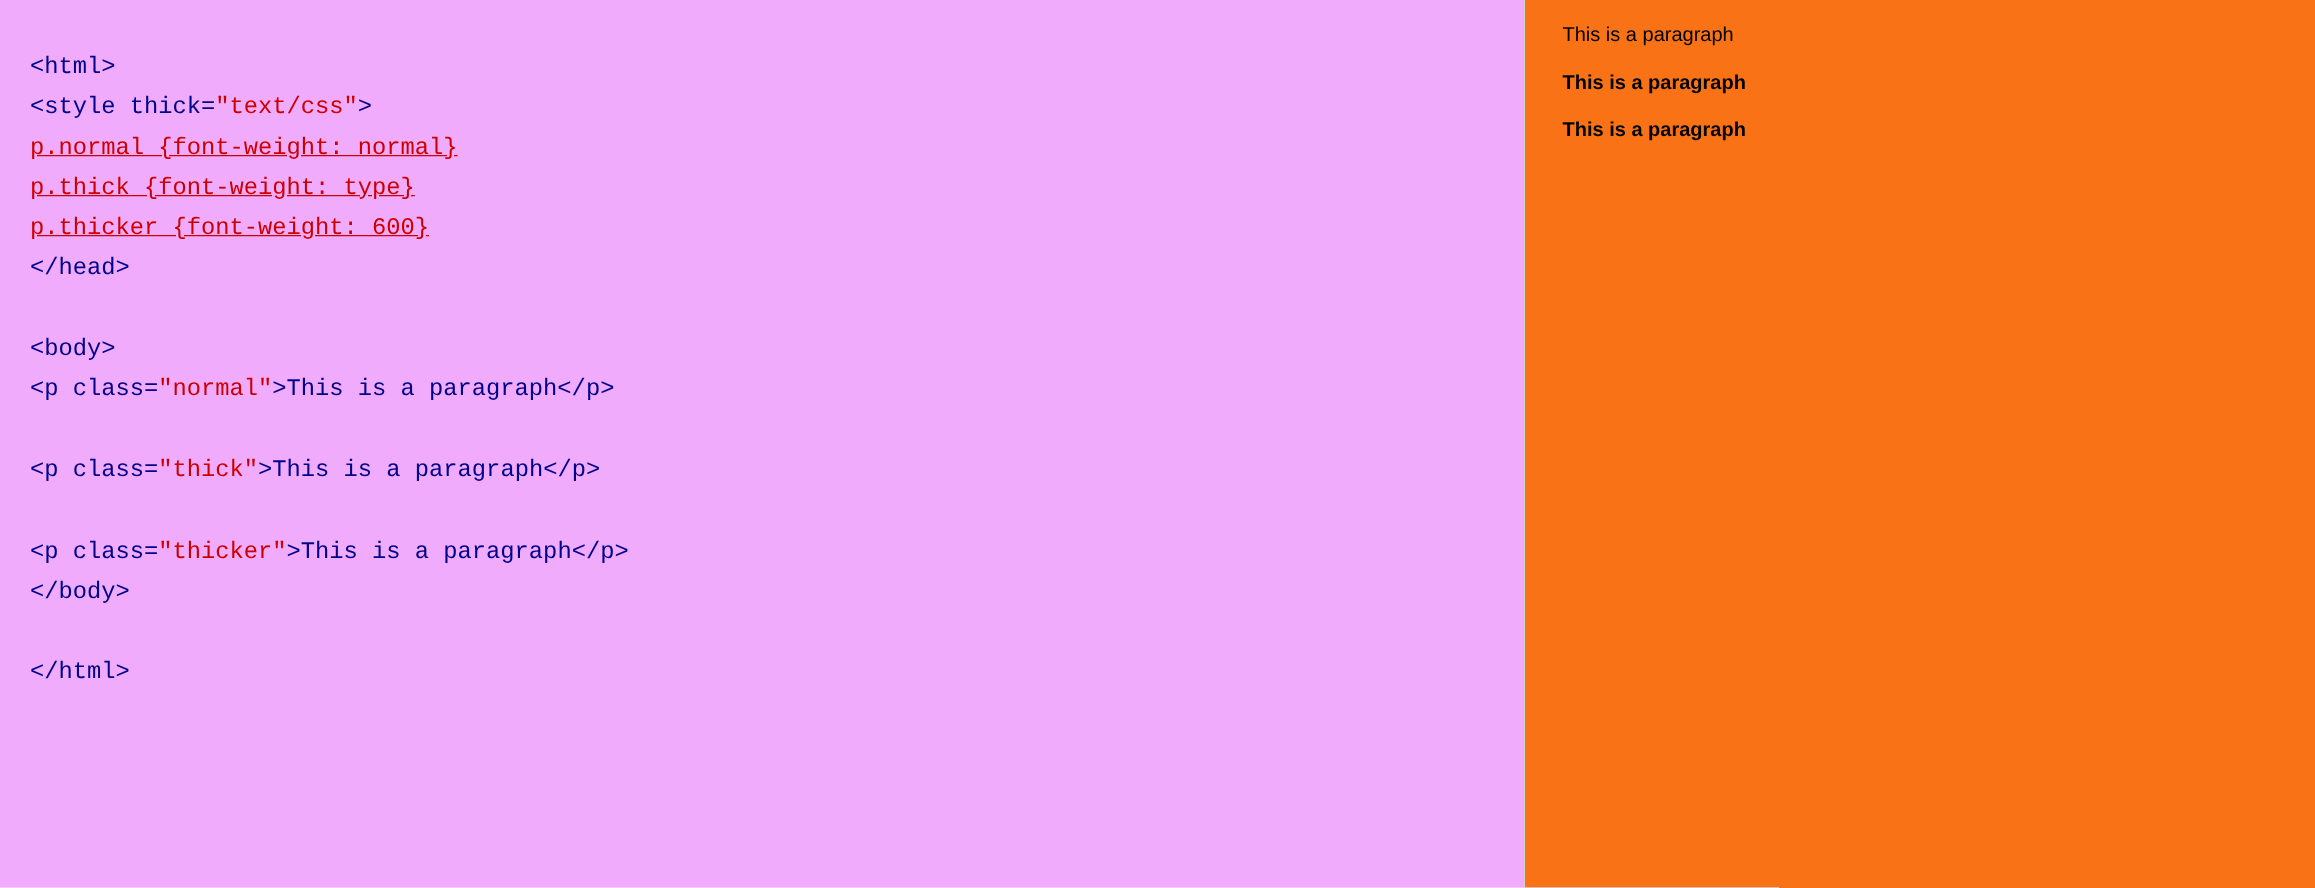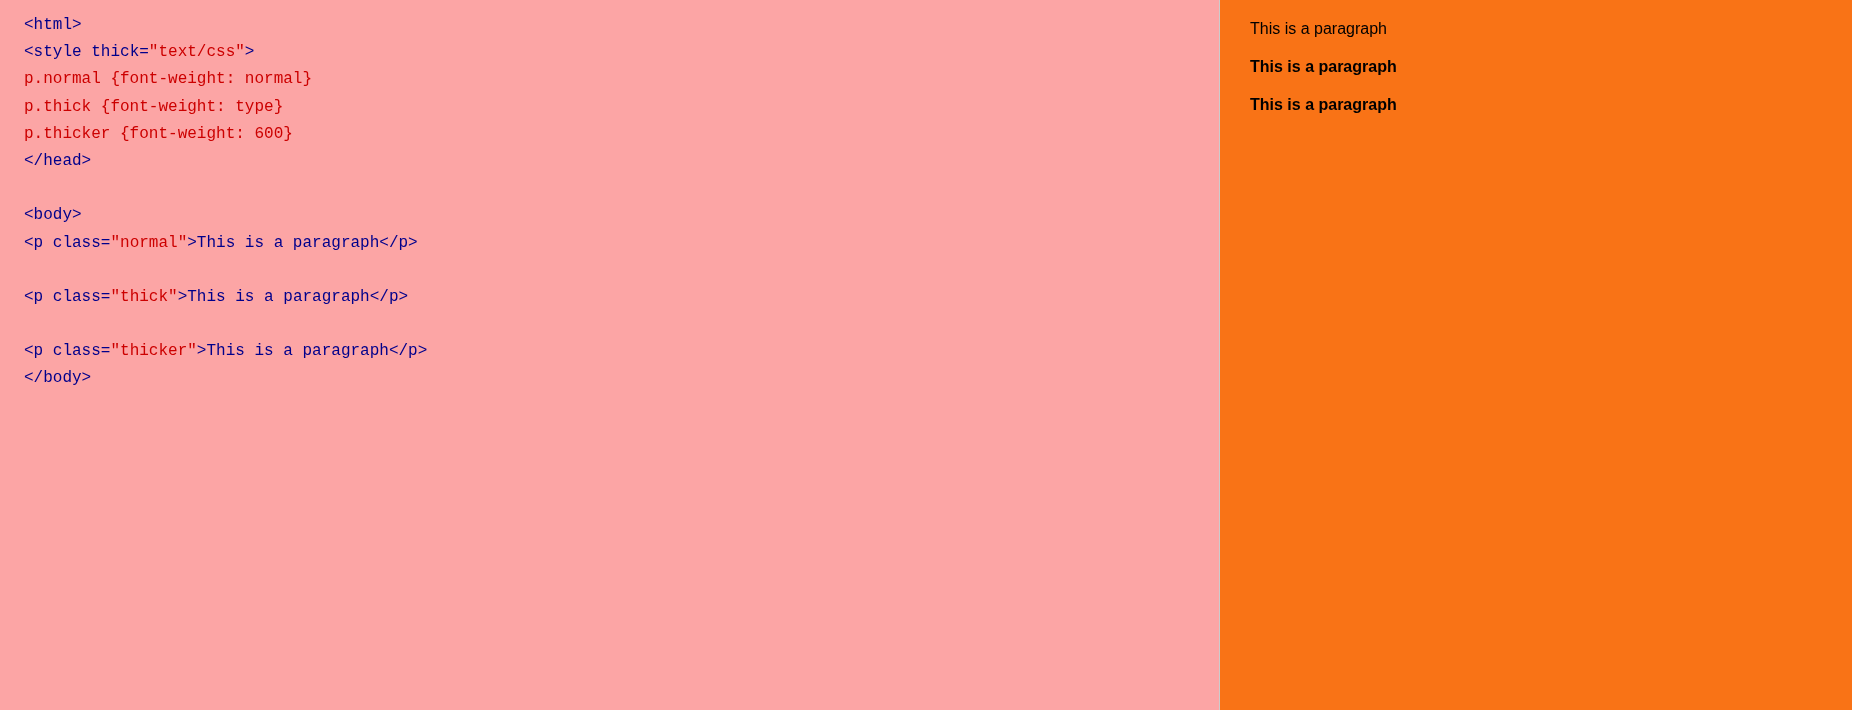--- a/index.html
+++ b/index.html
@@ -11,25 +11,25 @@
     body {
       font-family: Arial, sans-serif;
       background: #fff;
       display: flex;
       width: 1852px;
       min-height: 710px;
     }
 
     .editor-panel {
       flex: 0 0 1220px;
-      background: #fca5a5;
+      background: #f0abfc;
       border-right: 1px solid #ccc;
-      padding: 12px 24px;
+      padding: 37px 24px;
       font-family: 'Courier New', Courier, monospace;
-      font-size: 16px;
+      font-size: 19px;
       line-height: 1.7;
     }
 
     .preview-panel {
       flex: 1;
       background: #f97316;
       padding: 20px 30px;
     }
 
     .code-line {
@@ -43,20 +43,21 @@
     .attr-name {
       color: #00008B;
     }
 
     .attr-value {
       color: #CC0000;
     }
 
     .css-selector {
       color: #CC0000;
+      text-decoration: underline;
     }
 
     .preview-normal {
       font-weight: normal;
       font-size: 16px;
       color: #000;
       margin-bottom: 20px;
     }
 
     .preview-bold {
@@ -107,19 +108,20 @@
   <div class="code-line"><span class="tag">&lt;p </span><span class="attr-name">class</span><span class="tag">=</span><span class="attr-value">"thick"</span><span class="tag">&gt;This is a paragraph&lt;/p&gt;</span></div>
 
   <div class="blank-line"></div>
 
   <div class="code-line"><span class="tag">&lt;p </span><span class="attr-name">class</span><span class="tag">=</span><span class="attr-value">"thicker"</span><span class="tag">&gt;This is a paragraph&lt;/p&gt;</span></div>
 
   <div class="code-line"><span class="tag">&lt;/body&gt;</span></div>
 
   <div class="blank-line"></div>
 
+  <div class="code-line"><span class="tag">&lt;/html&gt;</span></div>
 </div>
 
 <div class="preview-panel">
   <p class="preview-normal">This is a paragraph</p>
   <p class="preview-bold">This is a paragraph</p>
   <p class="preview-900">This is a paragraph</p>
 </div>
 
 </body></html>

